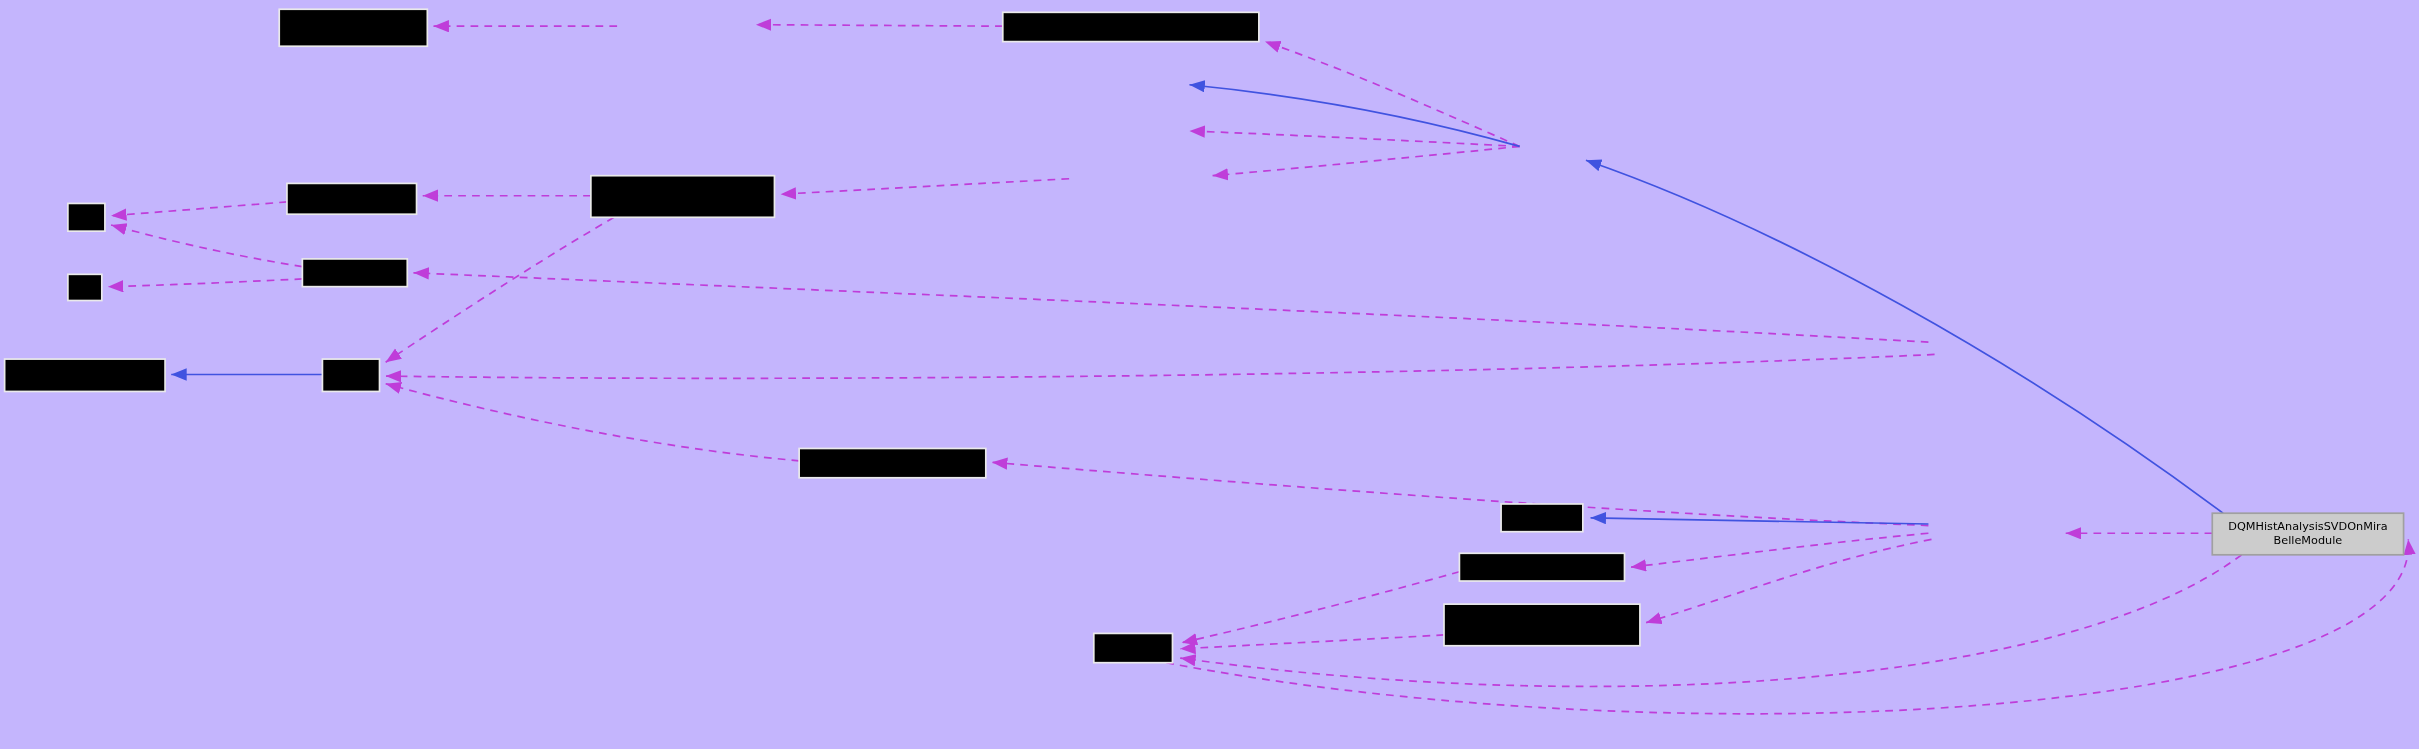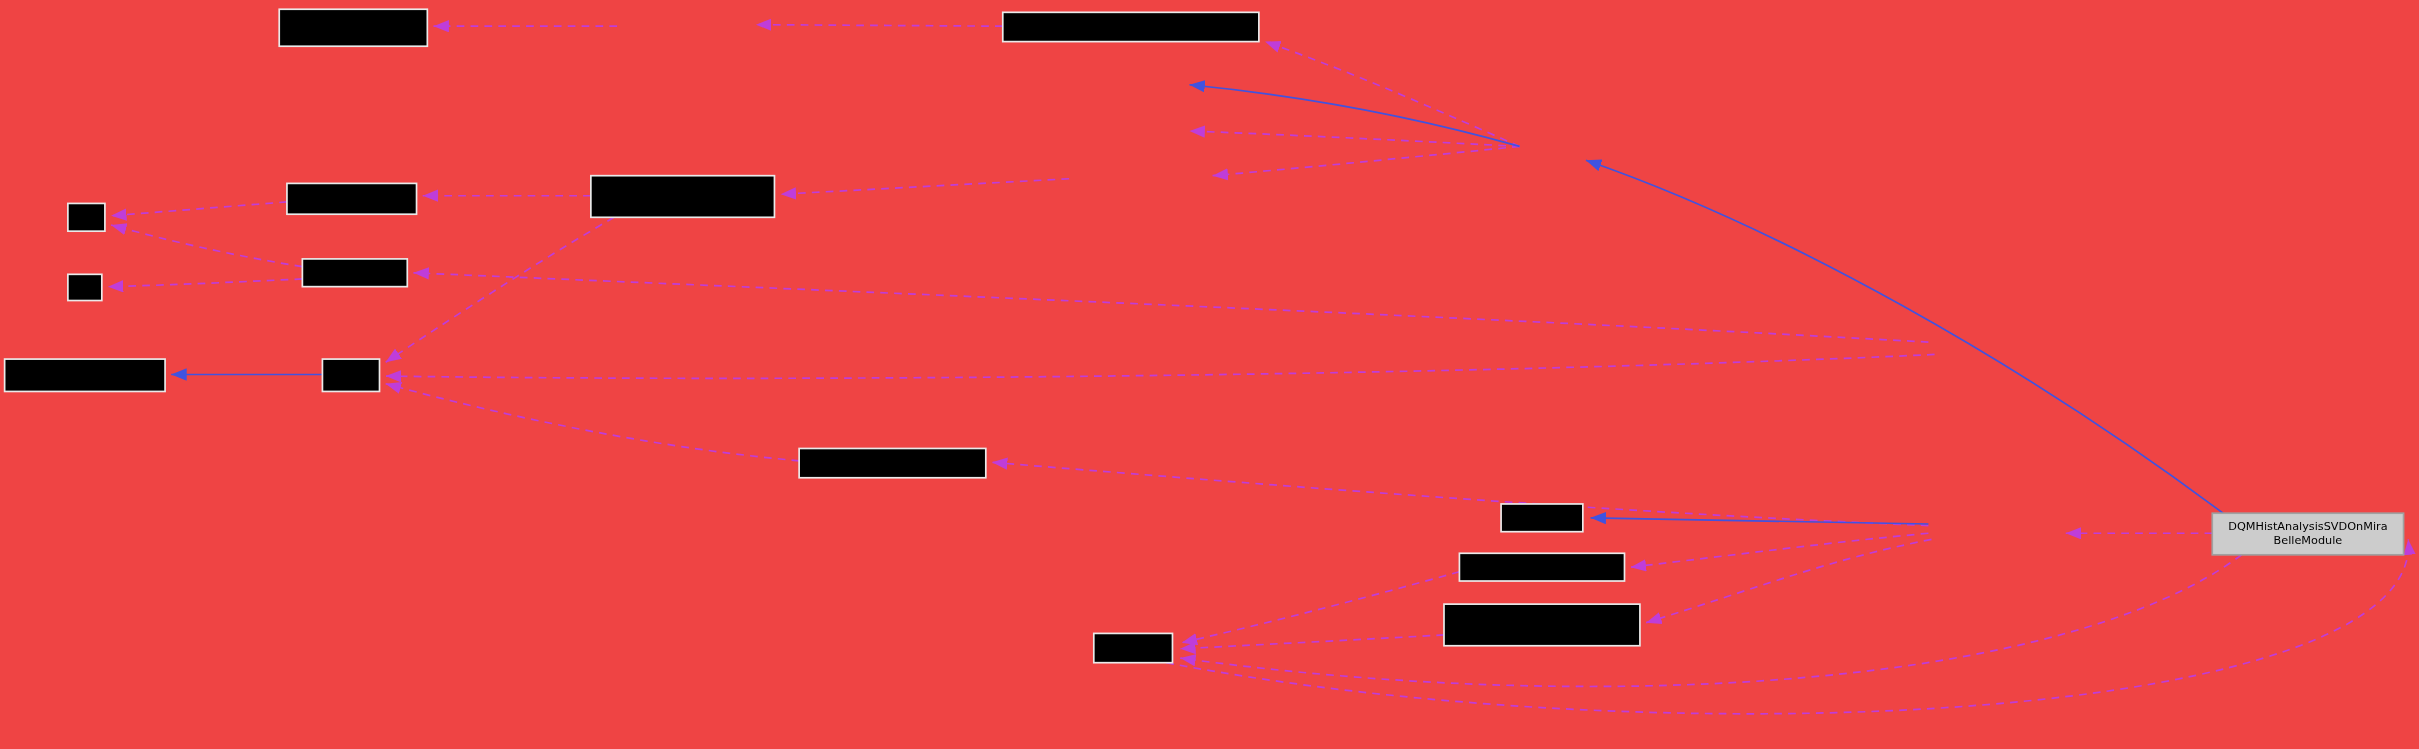--- a/index.html
+++ b/index.html
@@ -3,21 +3,21 @@
 <meta charset="utf-8">
 <style>
   html, body {
     margin: 0;
     padding: 0;
     background: #000000;
   }
   .canvas {
     width: 2419px;
     height: 749px;
-    background: #ef4444;
+    background: #c4b5fd;
     overflow: hidden;
   }
   svg { display: block; }
 
   
   g.usage { fill: none; stroke-width: 1.1; stroke-dasharray: 5 4; }
   g.usage path { fill: none; }
   g.inh { fill: none; stroke-width: 1.1; }
   g.inh path { fill: none; }
 

